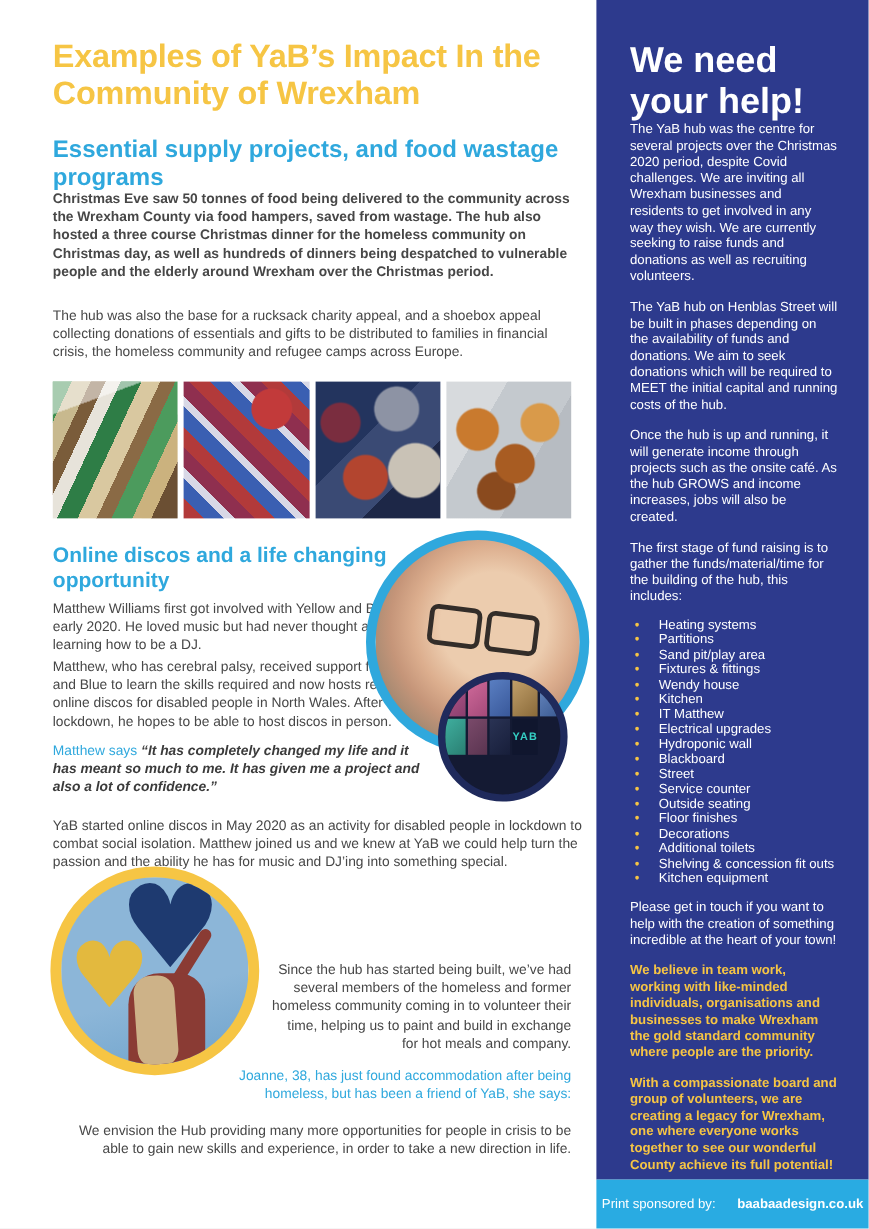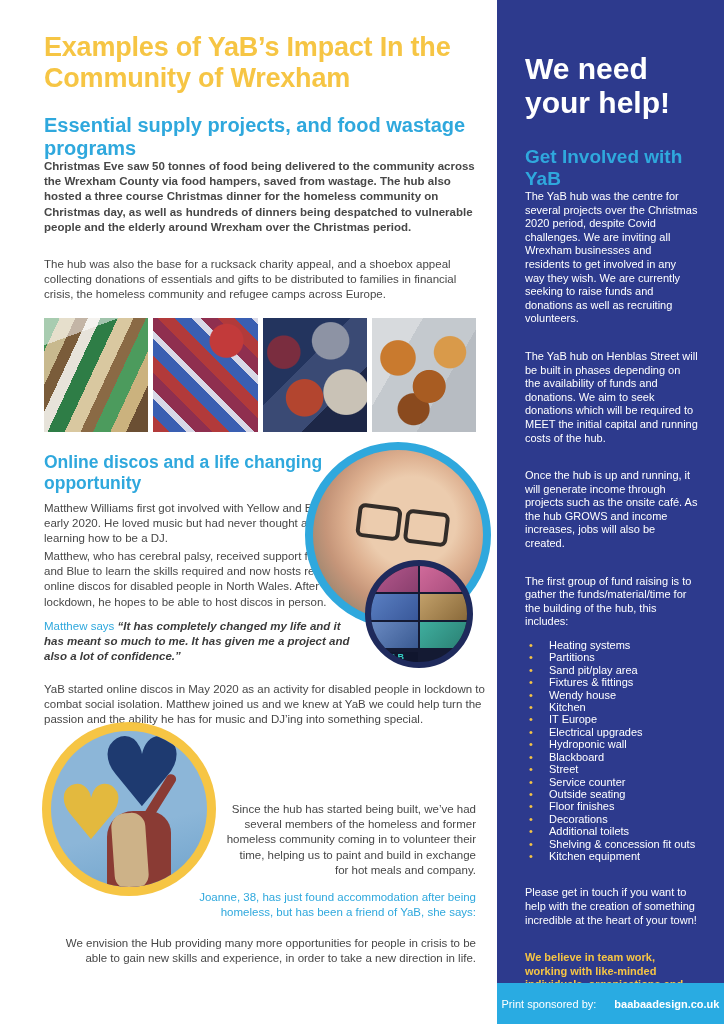--- a/index.html
+++ b/index.html
@@ -48,21 +48,21 @@
   .s2c{left:44px;top:682px;width:450px;}
   .quote-lead{color:var(--blue);}
   .quote-text{font-weight:bold;font-style:italic;color:#3b3b3b;}
   .circle-big{left:305px;top:442px;width:186px;height:186px;border-radius:50%;border:8px solid var(--blue);
     background:radial-gradient(circle at 58% 42%,#ecccae 0 32%,#dcae8e 48%,#c59579 62%,#99856f 80%,#6f6257 100%);overflow:hidden;}
   .glasses{position:absolute;left:44px;top:58px;width:92px;height:30px;transform:rotate(7deg);}
   .glasses::before,.glasses::after{content:"";position:absolute;top:0;width:36px;height:26px;border:4px solid #332d29;border-radius:7px;}
   .glasses::before{left:0;}
   .glasses::after{right:0;}
   .circle-video{left:365px;top:560px;width:108px;height:108px;border-radius:50%;border:6px solid #1f2a5c;background:#141a33;overflow:hidden;}
-  .vgrid{position:absolute;inset:0;display:grid;grid-template-columns:1fr 1fr;grid-template-rows:1fr 1fr 1fr;gap:2px;}
+  .vgrid{position:absolute;inset:0;display:grid;grid-template-columns:1fr 1fr 1fr 1fr 1fr;grid-template-rows:1fr 1fr 1fr;gap:2px;}
   .vt1{background:linear-gradient(135deg,#b85a8f,#8a3f6e);}
   .vt2{background:linear-gradient(135deg,#d06a9a,#a44a7a);}
   .vt3{background:linear-gradient(135deg,#5a7fc2,#39589a);}
   .vt4{background:linear-gradient(135deg,#c2a06a,#8a6a3a);}
   .vt5{background:linear-gradient(135deg,#6a8ac2,#3a5a92);}
   .vt6{background:linear-gradient(135deg,#3fae9e,#2a7f72);}
   .vt7{background:linear-gradient(135deg,#7a4a6a,#5a3450);}
   .vt8{background:linear-gradient(135deg,#2a3354,#171e3a);}
   .vt9{background:#10162e;display:flex;align-items:center;justify-content:center;}
   .yab-badge{color:#35d0c5;font-size:9px;font-weight:bold;letter-spacing:1px;}
@@ -73,24 +73,24 @@
   .heart-yellow{left:6px;top:44px;font-size:76px;color:#e3b93e;}
   .painter-arm{position:absolute;left:104px;top:40px;width:10px;height:52px;background:#8a3b34;transform:rotate(32deg);border-radius:5px;}
   .painter-body{position:absolute;left:56px;top:80px;width:64px;height:86px;background:#8a3b34;border-radius:26px 22px 4px 4px;}
   .painter-hair{position:absolute;left:62px;top:82px;width:34px;height:76px;background:#cdb288;border-radius:14px;transform:rotate(-4deg);}
   .s3h{left:230px;top:750px;width:246px;font-size:17.5px;line-height:21px;font-weight:bold;color:var(--blue);text-align:right;}
   .s3p{left:226px;top:802px;width:250px;text-align:right;}
   .s3lead{left:198px;top:890px;width:278px;text-align:right;color:var(--blue) !important;}
   .s3lead{color:var(--blue);}
   .s3q{left:48px;top:897px;width:428px;text-align:center;}
   .s3c{left:48px;top:936px;width:428px;text-align:right;}
-  .sidebar{position:absolute;left:497px;top:0;width:227px;height:983px;background:var(--navy);padding:52px 26px 0 28px;overflow:hidden;}
+  .sidebar{position:absolute;left:497px;top:0;width:227px;height:983px;background:var(--navy);padding:34px 26px 0 28px;overflow:hidden;}
   .sb-title{font-size:30px;line-height:34px;font-weight:bold;color:#ffffff;}
   .sb-sub{margin-top:26px;font-size:19px;font-weight:bold;color:var(--blue);}
-  .sidebar p{font-size:11px;line-height:13.6px;color:#ffffff;margin-top:24px;}
+  .sidebar p{font-size:11px;line-height:13.6px;color:#ffffff;margin-top:12px;}
   .sidebar p.first{margin-top:0;}
   .checklist{list-style:none;margin-top:10px;}
   .checklist li{position:relative;padding-left:24px;font-size:11px;line-height:12.4px;color:#ffffff;}
   .checklist li::before{content:"•";position:absolute;left:4px;top:0;color:var(--yellow);}
   .sb-highlight{color:var(--yellow) !important;font-weight:bold;}
   .footer{position:absolute;left:497px;top:983px;width:227px;height:41px;background:var(--footer-blue);
     display:flex;align-items:center;justify-content:center;gap:18px;font-size:11px;color:#ffffff;}
   .footer .sponsor{font-weight:bold;text-align:center;}
 </style>
 </head>
@@ -145,33 +145,32 @@
       <div class="painter-hair"></div>
     </div>
 
     <p class="s3p">Since the hub has started being built, we’ve had several members of the homeless and former homeless community coming in to volunteer their time, helping us to paint and build in exchange for hot meals and company.</p>
     <p class="s3lead quote-lead">Joanne, 38, has just found accommodation after being homeless, but has been a friend of YaB, she says:</p>
     <p class="s3c">We envision the Hub providing many more opportunities for people in crisis to be able to gain new skills and experience, in order to take a new direction in life.</p>
   </div>
 
   <div class="sidebar">
     <h1 class="sb-title">We need your help!</h1>
-    <h2 class="sb-sub">Get Involved with YaB</h2>
     <p class="first">The YaB hub was the centre for several projects over the Christmas 2020 period, despite Covid challenges. We are inviting all Wrexham businesses and residents to get involved in any way they wish. We are currently seeking to raise funds and donations as well as recruiting volunteers.</p>
     <p>The YaB hub on Henblas Street will be built in phases depending on the availability of funds and donations. We aim to seek donations which will be required to MEET the initial capital and running costs of the hub.</p>
     <p>Once the hub is up and running, it will generate income through projects such as the onsite café. As the hub GROWS and income increases, jobs will also be created.</p>
-    <p>The first group of fund raising is to gather the funds/material/time for the building of the hub, this includes:</p>
+    <p>The first stage of fund raising is to gather the funds/material/time for the building of the hub, this includes:</p>
     <ul class="checklist">
       <li>Heating systems</li>
       <li>Partitions</li>
       <li>Sand pit/play area</li>
       <li>Fixtures &amp; fittings</li>
       <li>Wendy house</li>
       <li>Kitchen</li>
-      <li>IT Europe</li>
+      <li>IT Matthew</li>
       <li>Electrical upgrades</li>
       <li>Hydroponic wall</li>
       <li>Blackboard</li>
       <li>Street</li>
       <li>Service counter</li>
       <li>Outside seating</li>
       <li>Floor finishes</li>
       <li>Decorations</li>
       <li>Additional toilets</li>
       <li>Shelving &amp; concession fit outs</li>

